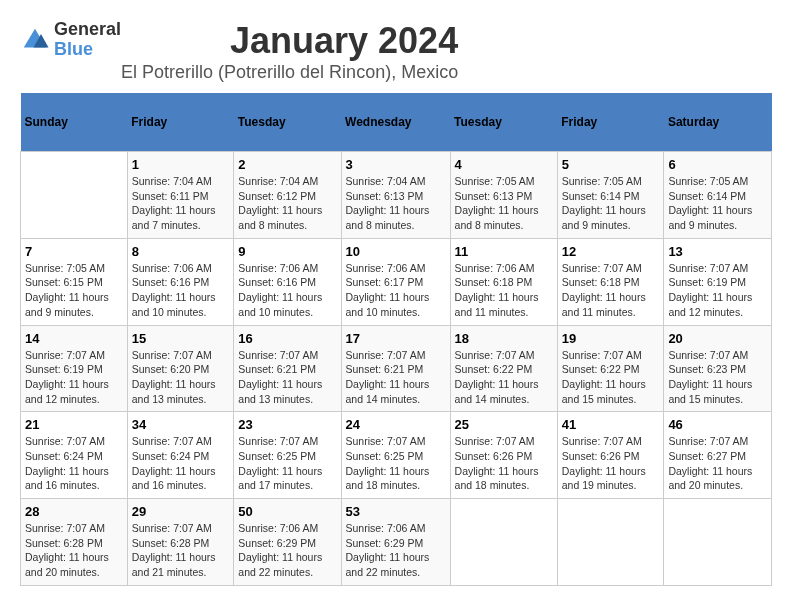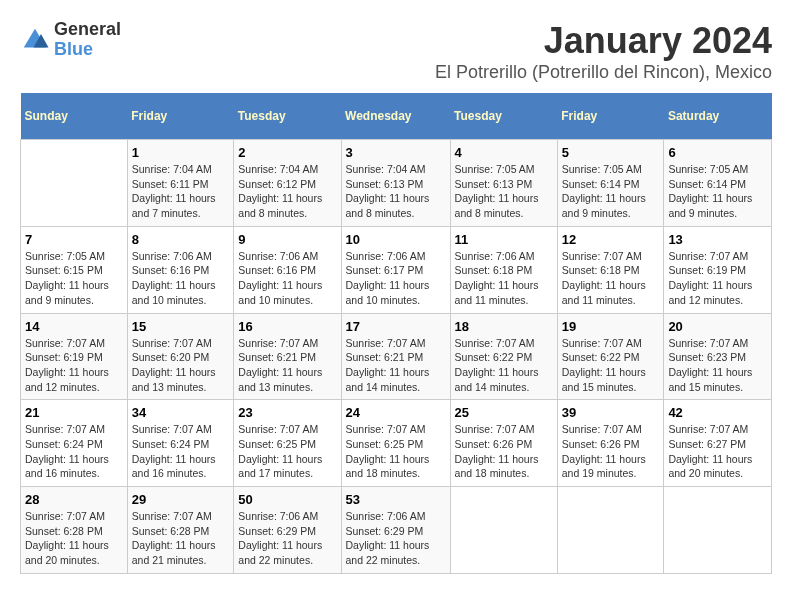--- a/index.html
+++ b/index.html
@@ -6,21 +6,20 @@
     body {
       font-family: Arial, sans-serif;
       background: #fff;
       width: 792px;
       min-height: 612px;
       padding: 20px;
     }
     .header {
       display: flex;
       align-items: flex-start;
-      justify-content: space-between;
       margin-bottom: 10px;
     }
     .logo {
       display: flex;
       align-items: center;
     }
     .logo-text {
       display: flex;
       flex-direction: column;
       line-height: 1.1;
@@ -52,22 +51,22 @@
       font-size: 18px;
       color: #555;
     }
     table {
       width: 100%;
       border-collapse: collapse;
       font-size: 11px;
     }
     thead tr th {
       background-color: #4a7fc1;
-      color: #fef9c3;
-      padding: 16px 4px;
+      color: #000000;
+      padding: 22px 4px;
       text-align: left;
       font-size: 12px;
       font-weight: bold;
     }
     tbody tr td {
       vertical-align: top;
       padding: 5px 4px;
       border: 1px solid #ccc;
       width: 113px;
       min-height: 80px;
@@ -303,28 +302,28 @@
 and 18 minutes.</div>
         </td>
         <td>
           <span class="day-number">25</span>
           <div class="day-info" style="white-space: pre-line;">Sunrise: 7:07 AM
 Sunset: 6:26 PM
 Daylight: 11 hours
 and 18 minutes.</div>
         </td>
         <td>
-          <span class="day-number">39</span>
+          <span class="day-number">41</span>
           <div class="day-info" style="white-space: pre-line;">Sunrise: 7:07 AM
 Sunset: 6:26 PM
 Daylight: 11 hours
 and 19 minutes.</div>
         </td>
         <td>
-          <span class="day-number">42</span>
+          <span class="day-number">46</span>
           <div class="day-info" style="white-space: pre-line;">Sunrise: 7:07 AM
 Sunset: 6:27 PM
 Daylight: 11 hours
 and 20 minutes.</div>
         </td>
       </tr>
       <tr>
         <td>
           <span class="day-number">28</span>
           <div class="day-info" style="white-space: pre-line;">Sunrise: 7:07 AM

